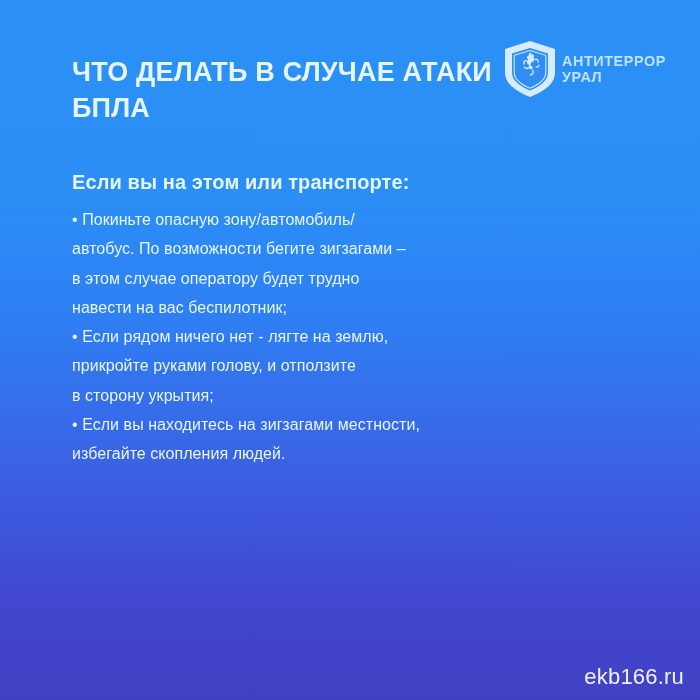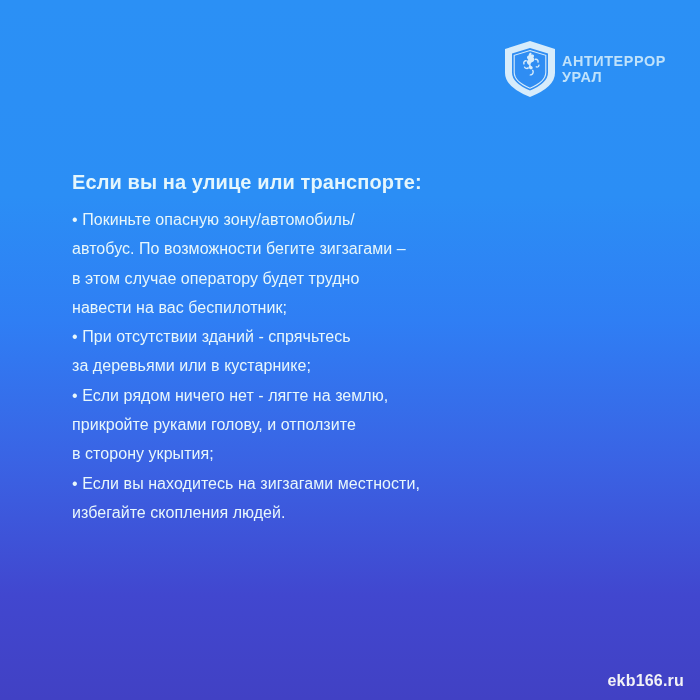--- a/index.html
+++ b/index.html
@@ -95,22 +95,22 @@
     color: #e8f7fb;
     letter-spacing: 0.05px;
     white-space: pre-line;
   }
 
   
   .watermark {
     position: absolute;
     right: 16px;
     bottom: 10px;
-    font-size: 16px;
-    font-weight: 700;
+    font-size: 22px;
+    font-weight: 400;
     color: #f2f2f6;
     letter-spacing: 0.2px;
     font-family: "Liberation Sans", "DejaVu Sans", sans-serif;
   }
 </style>
 </head>
 <body>
 
 <div id="poster">
 
@@ -141,29 +141,28 @@
         <path d="M268 296 c22 26 24 64 4 92 c-16 22 -44 32 -70 24 l8 -24
                  c16 4 32 -2 42 -16 c12 -18 10 -42 -4 -58 z"></path>
       </g>
     </svg>
     <div class="logo-words">
       <span class="logo-line">АНТИТЕРРОР</span>
       <span class="logo-line">УРАЛ</span>
     </div>
   </div>
 
+  <h1 class="heading">ЧТО ДЕЛАТЬ В СЛУЧАЕ АТАКИ БПЛА</h1>
 
   <div class="body-block">
-    <p class="subtitle">Если вы на улице или транспорте:</p>
+    <p class="subtitle">Если вы на этом или транспорте:</p>
     <p class="bullet">• Покиньте опасную зону/автомобиль/
 автобус. По возможности бегите зигзагами –
 в этом случае оператору будет трудно
 навести на вас беспилотник;</p>
-    <p class="bullet">• При отсутствии зданий - спрячьтесь
-за деревьями или в кустарнике;</p>
     <p class="bullet">• Если рядом ничего нет - лягте на землю,
 прикройте руками голову, и отползите
 в сторону укрытия;</p>
     <p class="bullet">• Если вы находитесь на зигзагами местности,
 избегайте скопления людей.</p>
   </div>
 
   <div class="watermark">ekb166.ru</div>
 
 </div>

